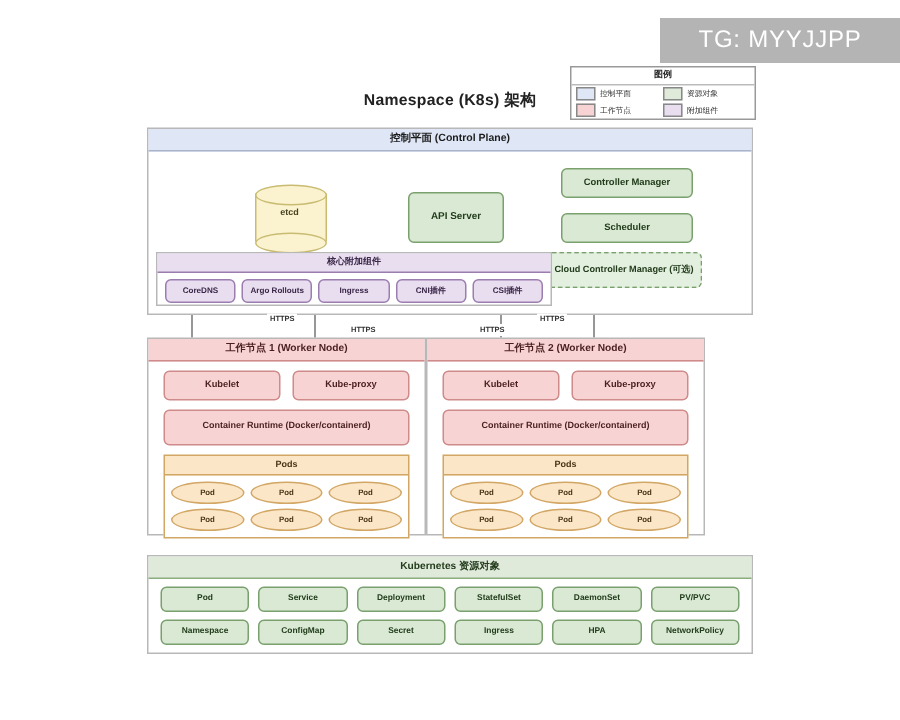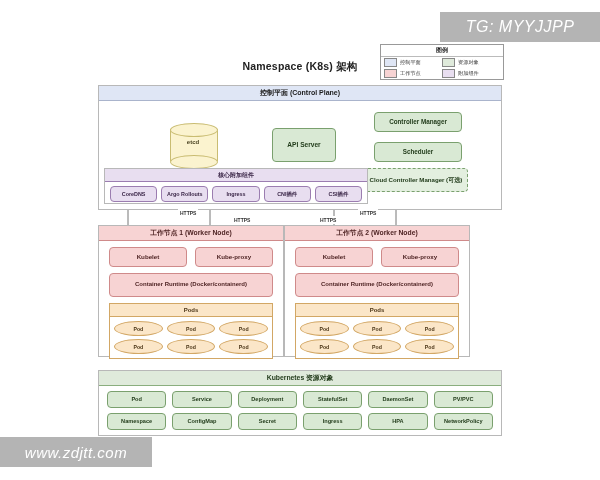--- a/index.html
+++ b/index.html
@@ -91,21 +91,21 @@
   .res-row:last-child{padding-bottom:5px;}
   .res-item{flex:1;height:15px;font-size:5.6px;font-weight:700;}
 
   
   #wires{position:absolute;left:0;top:0;width:600px;height:480px;}
   .httpslb{font-size:5px;font-weight:700;color:#333;background:#fff;
            padding:0 2px;line-height:8px;}
 
   
   .wm{background:#b4b4b4;color:#fff;display:flex;align-items:center;
-      justify-content:center;letter-spacing:.5px;font-style:italic;}
+      justify-content:center;letter-spacing:.5px;}
   #wm-tg{right:0;top:12px;width:160px;height:30px;font-size:16px;}
   #wm-site{left:0;top:437px;width:152px;height:30px;font-size:15px;}
 </style>
 </head>
 <body>
 
 <div id="stage">
 
   <svg id="wires">
     <defs>
@@ -246,15 +246,14 @@
       <div class="nodebox green res-item">Namespace</div>
       <div class="nodebox green res-item">ConfigMap</div>
       <div class="nodebox green res-item">Secret</div>
       <div class="nodebox green res-item">Ingress</div>
       <div class="nodebox green res-item">HPA</div>
       <div class="nodebox green res-item">NetworkPolicy</div>
     </div>
   </div>
 
   <div class="abs wm" id="wm-tg">TG: MYYJJPP</div>
-  <div class="abs wm" id="wm-site">www.zdjtt.com</div>
 
 </div>
 
 </body></html>

